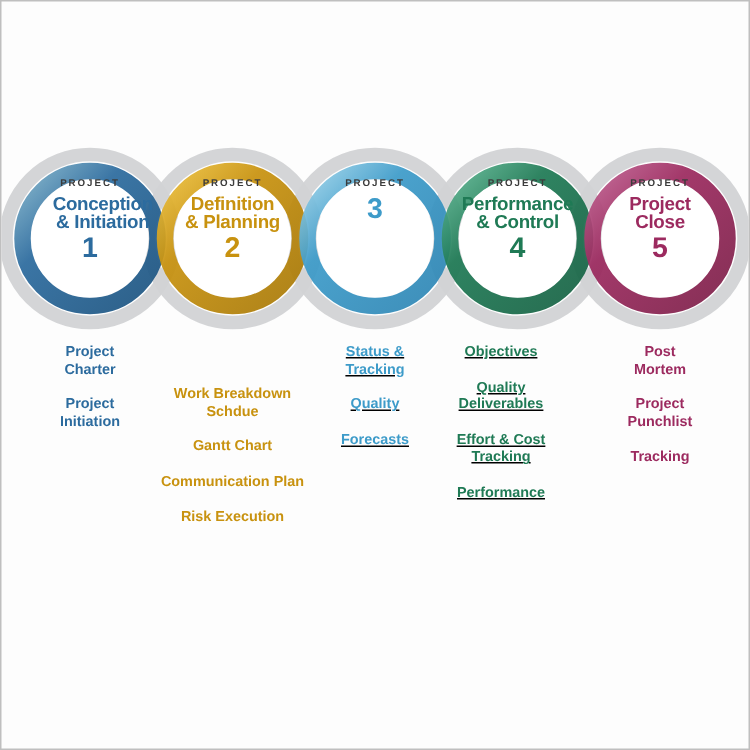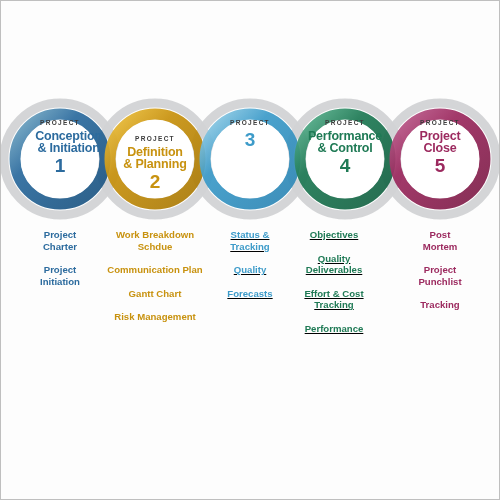--- a/index.html
+++ b/index.html
@@ -138,21 +138,21 @@
     </svg>
   </div>
 
   <div id="phase-labels">
       <div class="phase-label" style="left: 11.5px; top: 119px; position: absolute;">
         <div class="phase-kicker">PROJECT</div>
         <div class="phase-title" style="color: rgb(44, 107, 158); padding-left: 17px;">Conception
 &amp; Initiation</div>
         <div class="phase-number" style="color: rgb(44, 107, 158);">1</div>
       </div>
-      <div class="phase-label" style="left: 106.5px; top: 135px; position: absolute;">
+      <div class="phase-label" style="left: 106.5px; top: 119px; position: absolute;">
         <div class="phase-kicker">PROJECT</div>
         <div class="phase-title" style="color: rgb(200, 146, 15);">Definition
 &amp; Planning</div>
         <div class="phase-number" style="color: rgb(200, 146, 15);">2</div>
       </div>
       <div class="phase-label" style="left: 201.5px; top: 119px; position: absolute;">
         <div class="phase-kicker">PROJECT</div>
         <div class="phase-number" style="color: rgb(61, 155, 201);">3</div>
       </div>
       <div class="phase-label" style="left: 296.5px; top: 119px; position: absolute;">
@@ -170,25 +170,25 @@
     </div>
 
   <div id="lists">
       <div class="list-col" style="width: 118px; left: 0px;">
         <div class="list-item" style="color: rgb(44, 107, 158);">Project
 Charter</div>
         <div class="list-item" style="color: rgb(44, 107, 158);">Project
 Initiation</div>
       </div>
       <div class="list-col" style="width: 118px; left: 95px;">
-        <div class="list-item" style="color: rgb(200, 146, 15);">Work Breakdown
+        <div class="list-item" style="color: rgb(200, 146, 15); margin-top: 28px;">Work Breakdown
 Schdue</div>
+        <div class="list-item" style="color: rgb(200, 146, 15);">Gantt Chart</div>
         <div class="list-item" style="color: rgb(200, 146, 15);">Communication Plan</div>
-        <div class="list-item" style="color: rgb(200, 146, 15);">Gantt Chart</div>
-        <div class="list-item" style="color: rgb(200, 146, 15);">Risk Management</div>
+        <div class="list-item" style="color: rgb(200, 146, 15);">Risk Execution</div>
       </div>
       <div class="list-col" style="width: 118px; left: 190px; text-decoration: underline;">
         <div class="list-item" style="color: rgb(61, 155, 201);">Status &amp;
 Tracking</div>
         <div class="list-item" style="color: rgb(61, 155, 201);">Quality</div>
         <div class="list-item" style="color: rgb(61, 155, 201);">Forecasts</div>
       </div>
       <div class="list-col" style="width: 118px; left: 274px; text-decoration: underline;">
         <div class="list-item" style="color: rgb(31, 122, 85);">Objectives</div>
         <div class="list-item" style="color: rgb(31, 122, 85);">Quality

